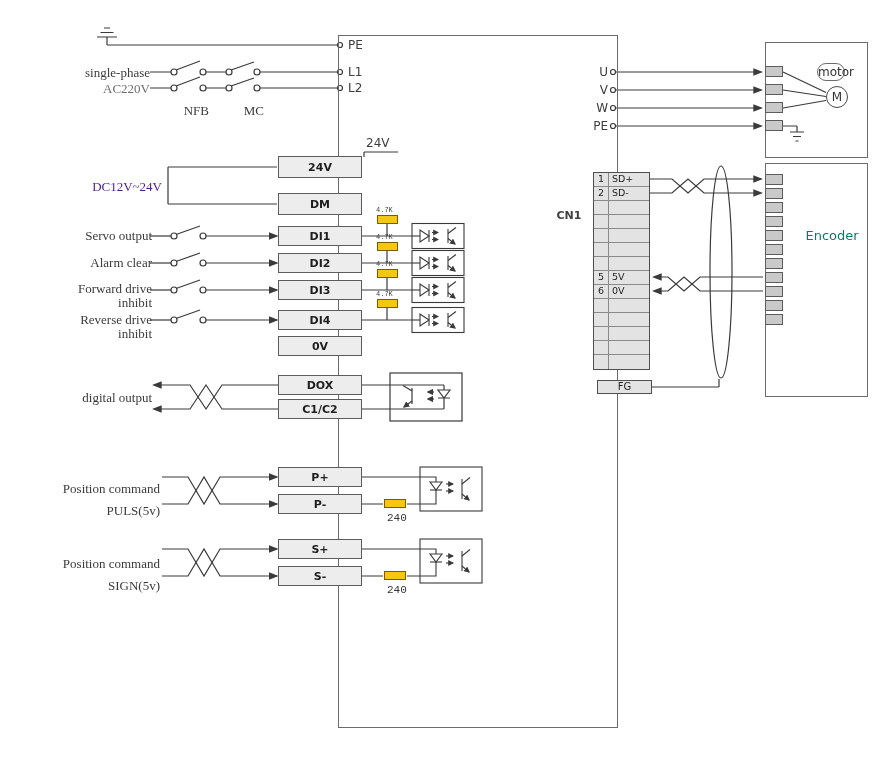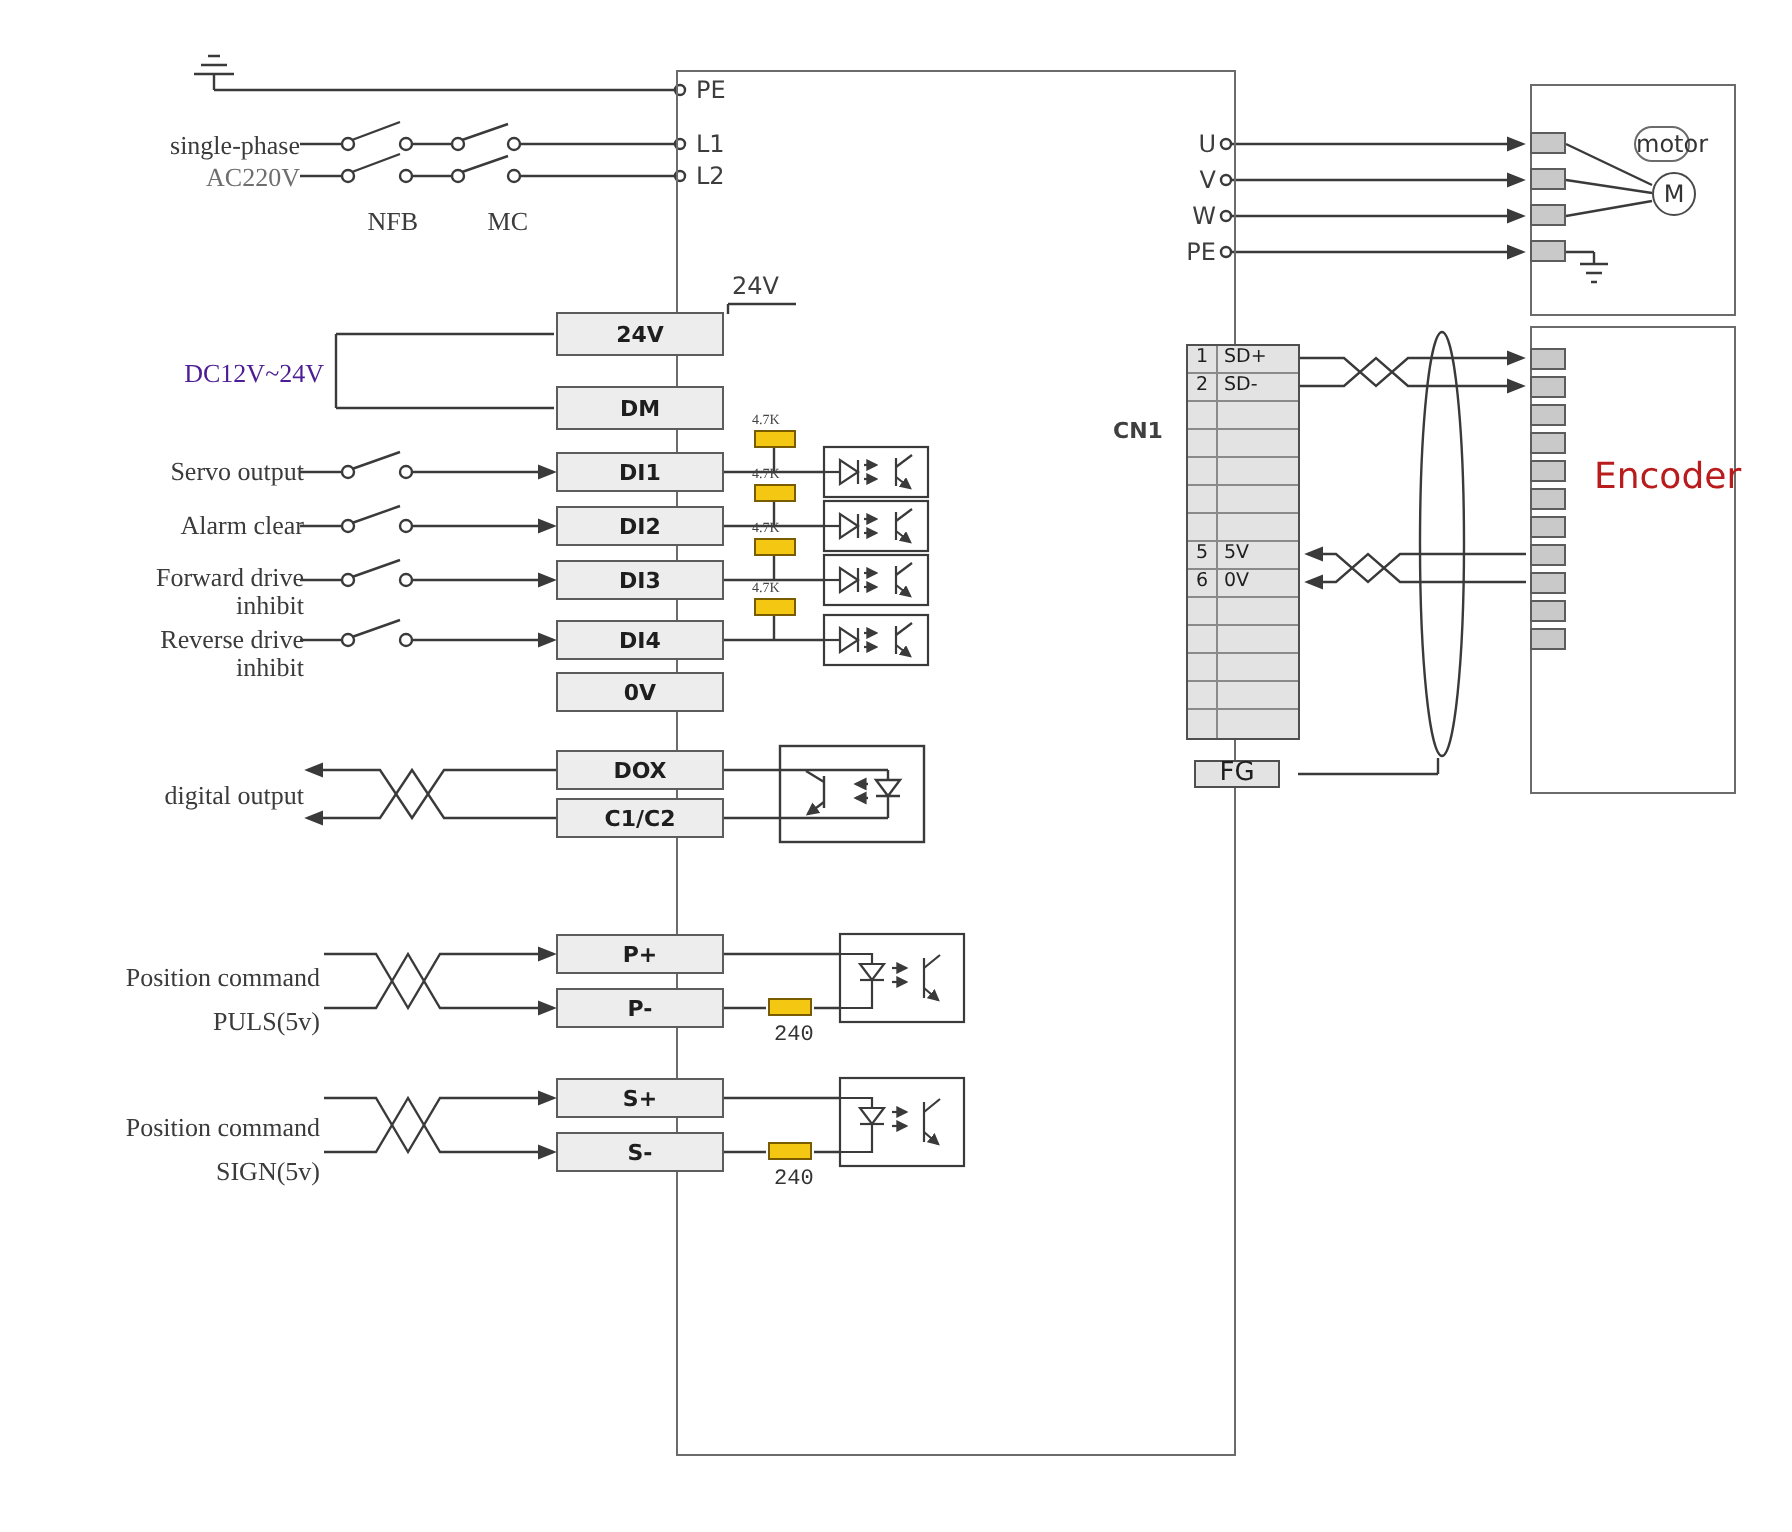--- a/index.html
+++ b/index.html
@@ -11,27 +11,27 @@
   .pin-lbl{position:absolute;font-size:12px;color:#3d3d3d;font-family:"DejaVu Sans",sans-serif;white-space:nowrap}
   .outline{position:absolute;border:1px solid #6b6b6b;background:transparent}
   .term{position:absolute;left:278px;width:84px;background:#ededed;border:1px solid #5c5c5c;display:flex;align-items:center;justify-content:center;font-size:11px;font-weight:600;color:#1e1e1e;font-family:"DejaVu Sans",sans-serif}
   .gbox{position:absolute;width:18px;height:11px;background:#c9c9c9;border:1px solid #5c5c5c}
   .res{position:absolute;background:#f3c712;border:1px solid #7a5c00}
   .cn1{position:absolute;left:593px;top:172px;width:57px;border:1px solid #4f4f4f;background:#e3e3e3}
   .cn1 .row{display:flex;height:14px;border-bottom:1px solid #8a8a8a}
   .cn1 .row:last-child{border-bottom:none}
   .cn1 .num{width:15px;border-right:1px solid #8a8a8a;font-size:9.5px;line-height:12px;text-align:center;color:#1e1e1e}
   .cn1 .pin{flex:1;font-size:9.5px;line-height:12px;padding-left:3px;color:#1e1e1e}
-  .fg{position:absolute;left:597px;top:380px;width:43px;height:14px;border:1px solid #4f4f4f;background:#e3e3e3;font-size:13px;line-height:12px;text-align:center;color:#1e1e1e}
-  .tinyres{position:absolute;font-size:7px;color:#444;font-family:Liberation Serif, serif}
+  .fg{position:absolute;left:597px;top:380px;width:55px;height:14px;border:1px solid #4f4f4f;background:#e3e3e3;font-size:10px;line-height:12px;text-align:center;color:#1e1e1e}
+  .tinyres{position:absolute;font-size:7px;color:#444;font-family:Liberation Mono, monospace}
   .num240{position:absolute;font-size:11px;color:#333;font-family:Liberation Mono, monospace}
   .title{position:absolute;font-family:"DejaVu Sans",sans-serif;font-weight:bold;color:#3f3f3f;text-align:center}
   .oval{position:absolute;border:1px solid #6b6b6b;border-radius:9px;font-size:12px;text-align:center;color:#333;font-family:"DejaVu Sans",sans-serif}
   .mcircle{position:absolute;border:1px solid #4a4a4a;border-radius:50%;font-size:12px;text-align:center;color:#333;font-family:"DejaVu Sans",sans-serif}
-  .boxlbl{position:absolute;font-size:18px;color:#b91c1c;text-align:right;font-family:"DejaVu Sans",sans-serif;white-space:nowrap}
+  .boxlbl{position:absolute;font-size:13px;color:#0f766e;text-align:center;font-family:"DejaVu Sans",sans-serif;white-space:nowrap}
 </style>
 </head>
 <body>
 
 <div class="stage">
 
 <svg class="wires" width="896" height="766" viewBox="0 0 896 766">
   <defs>
     <marker id="ar" viewBox="0 0 10 10" markerWidth="8" markerHeight="8" refX="8" refY="5" orient="auto">
           <path d="M0,1 L10,5 L0,9 Z" fill="#3a3a3a"></path>

